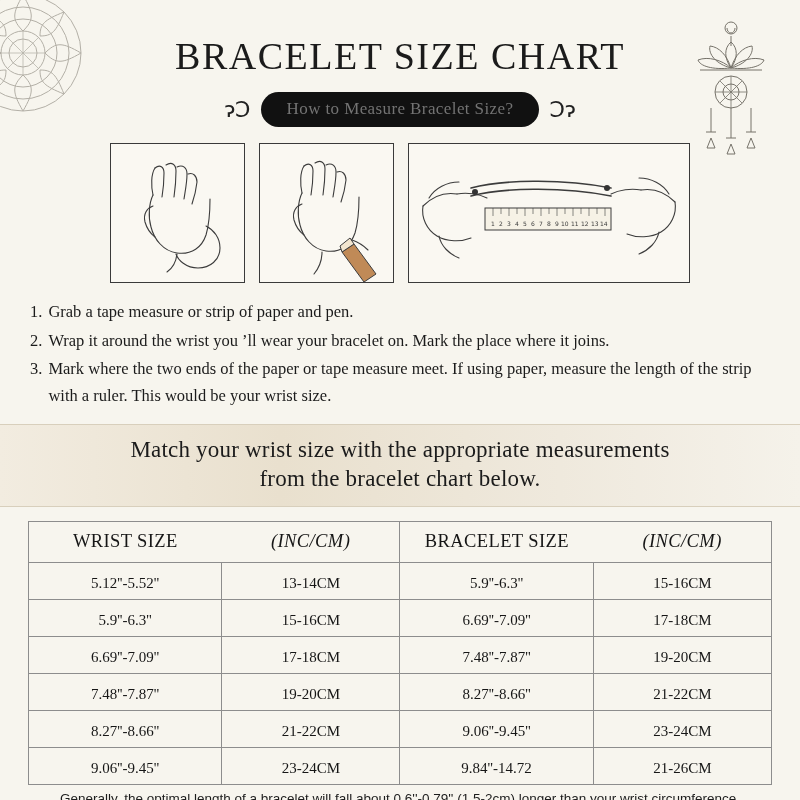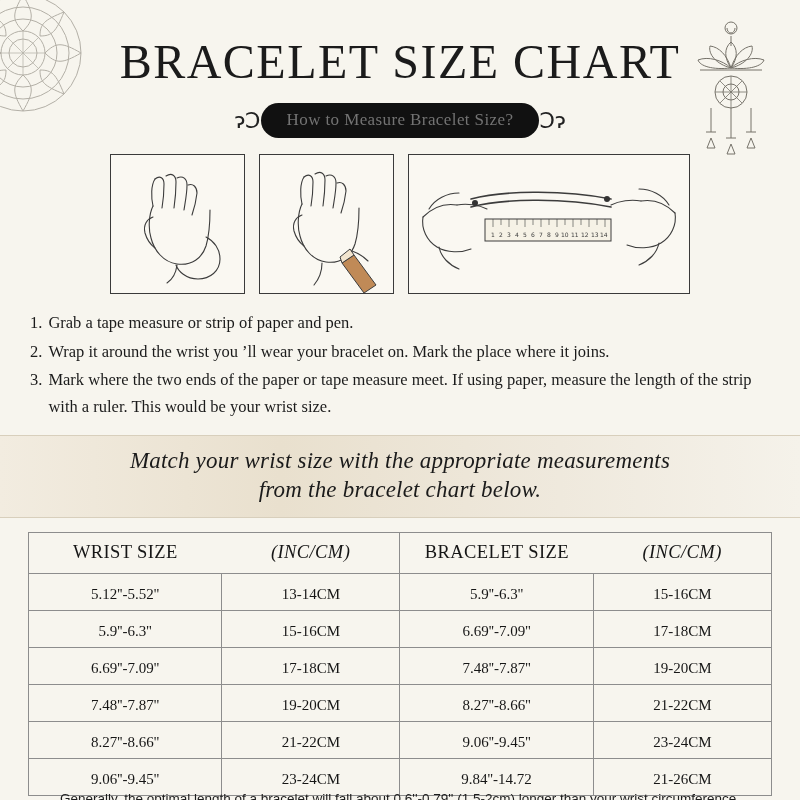--- a/index.html
+++ b/index.html
@@ -38,33 +38,33 @@
     top: 2px;
     width: 90px;
     height: 135px;
     opacity: 0.75;
     pointer-events: none;
   }
 
   
   .title {
     text-align: center;
-    font-size: 48px;
+    font-size: 38px;
     letter-spacing: 1.5px;
     font-weight: normal;
     margin: 18px 0 0 0;
     padding-top: 16px;
     font-family: "Liberation Serif", serif;
   }
   .subtitle-row {
     display: flex;
     justify-content: center;
     align-items: center;
     margin-top: 14px;
-    gap: 0;
+    gap: 10px;
   }
   .flourish {
     font-size: 22px;
     color: #222;
     font-family: "DejaVu Sans", sans-serif;
     line-height: 1;
   }
   .subtitle-pill {
     background: #111;
     color: #737373;
@@ -112,21 +112,20 @@
     background: linear-gradient(to right, #f2ece0 0%, #e9e0ce 35%, #efe9dd 70%, #f5f2ea 100%);
     border-top: 1px solid #d8cfbc;
     border-bottom: 1px solid #d8cfbc;
     padding: 10px 20px 12px 20px;
     text-align: center;
   }
   .banner-line {
     font-size: 23px;
     line-height: 1.28;
     letter-spacing: 0.2px;
-    font-style: italic;
   }
 
   
   .table-wrap {
     margin: 14px 28px 0 28px;
   }
   table {
     border-collapse: collapse;
     width: 100%;
     font-family: "Liberation Serif", serif;

